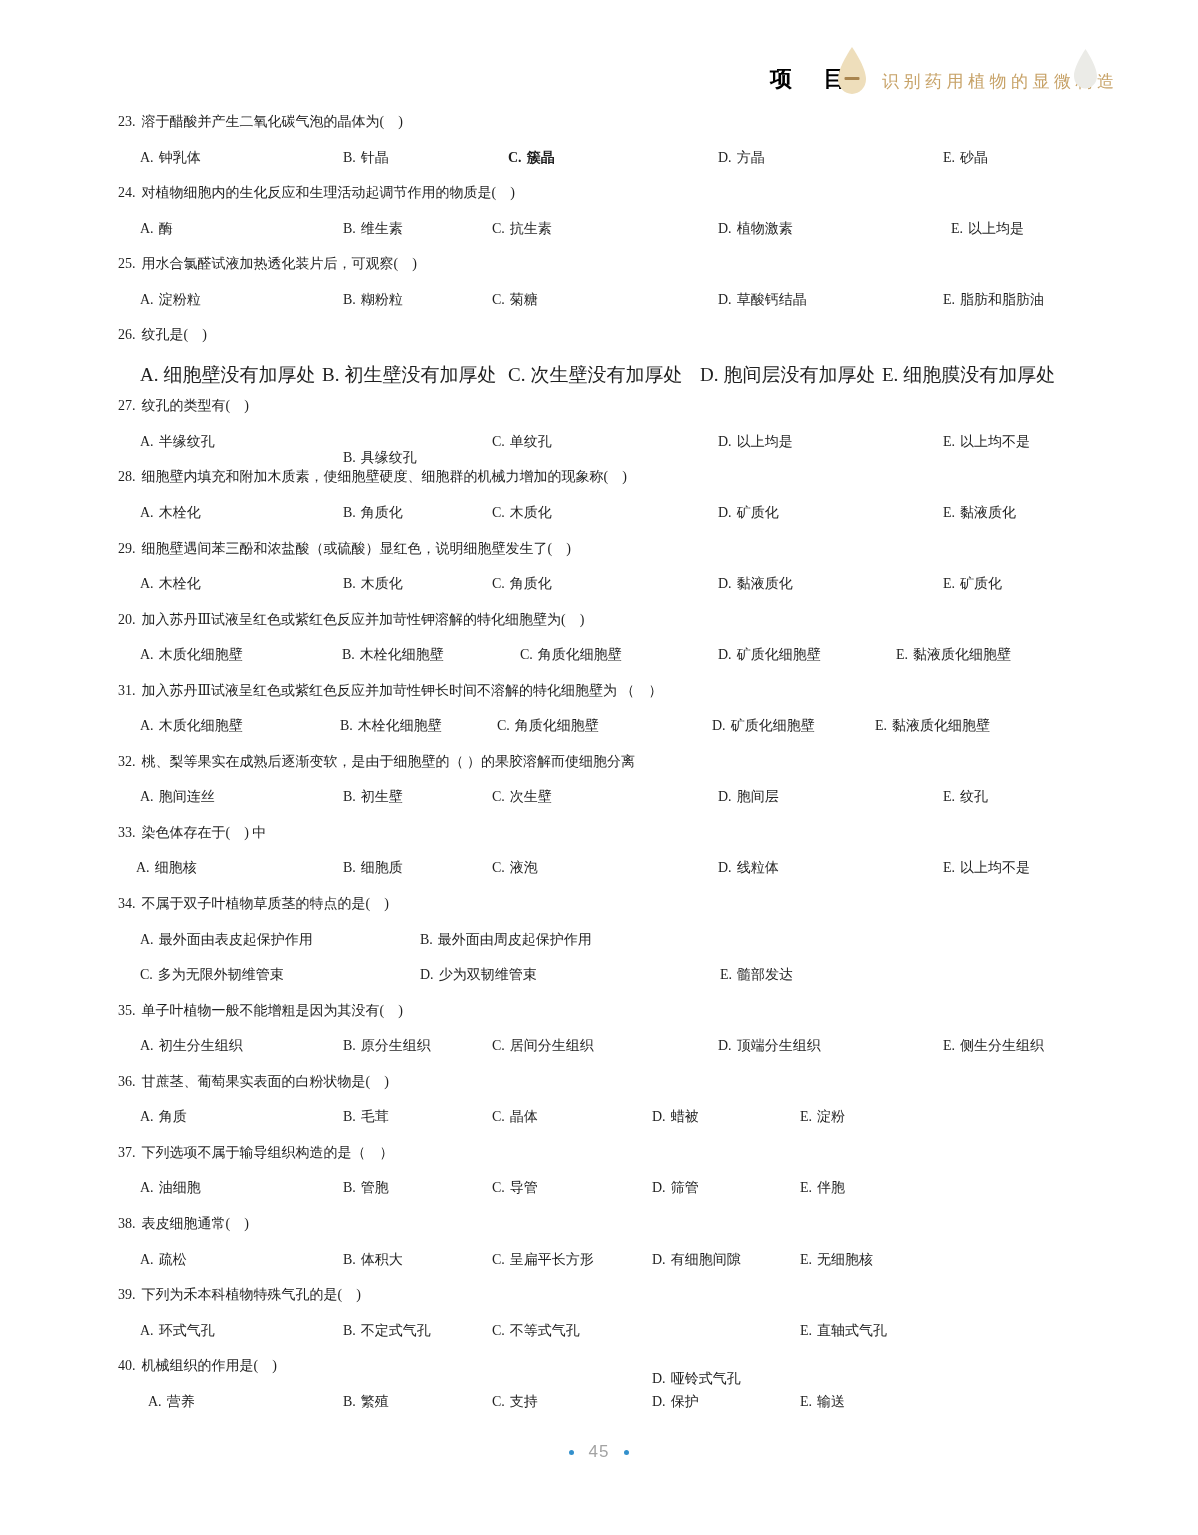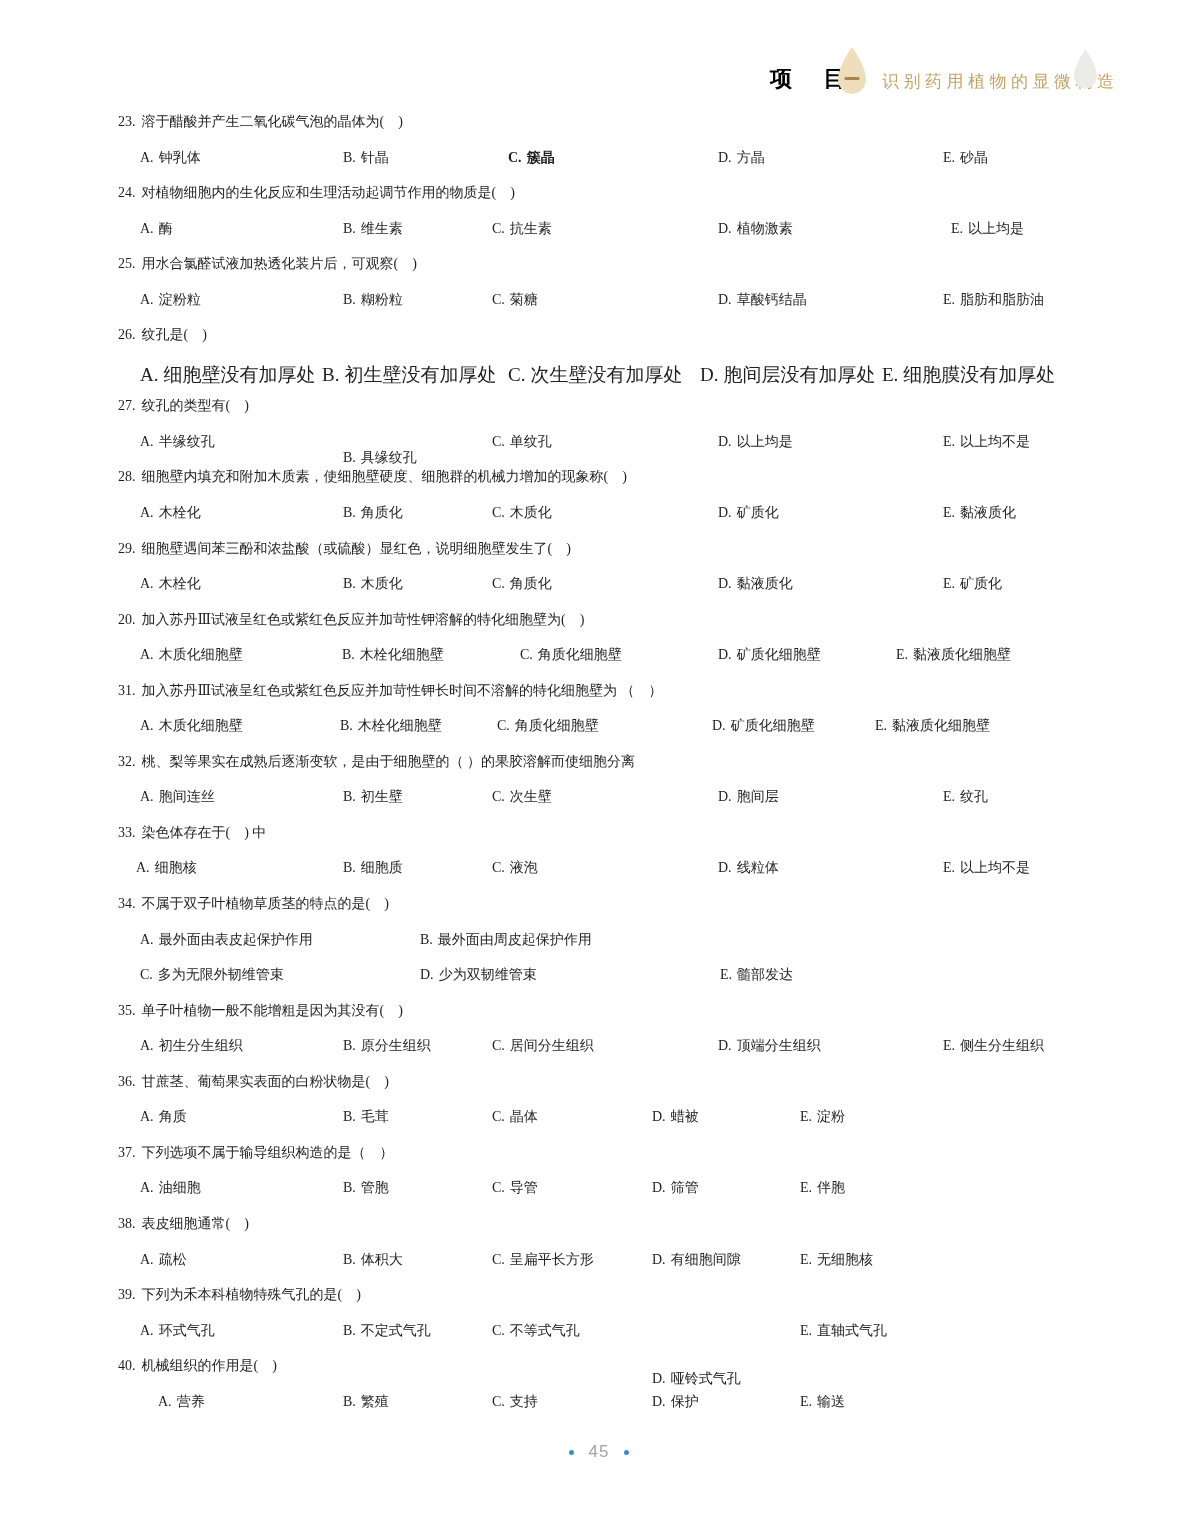--- a/index.html
+++ b/index.html
@@ -240,21 +240,21 @@
         <span class="opt" style="left: 140px;"><span class="olabel">A.</span><span>环式气孔</span></span>
         <span class="opt" style="left: 343px;"><span class="olabel">B.</span><span>不定式气孔</span></span>
         <span class="opt" style="left: 492px;"><span class="olabel">C.</span><span>不等式气孔</span></span>
         <span class="opt" style="left: 652px; margin-top: 48px;"><span class="olabel">D.</span><span>哑铃式气孔</span></span>
         <span class="opt" style="left: 800px;"><span class="olabel">E.</span><span>直轴式气孔</span></span>
       </div>
       <div class="line qline">
         <span class="qwrap"><span class="qnum">40.</span><span>机械组织的作用是(　)</span></span>
       </div>
       <div class="line optrow">
-        <span class="opt" style="left: 158px; text-align: right;"><span class="olabel">A.</span><span>营养</span></span>
+        <span class="opt" style="left: 148px; text-align: right;"><span class="olabel">A.</span><span>营养</span></span>
         <span class="opt" style="left: 343px;"><span class="olabel">B.</span><span>繁殖</span></span>
         <span class="opt" style="left: 492px;"><span class="olabel">C.</span><span>支持</span></span>
         <span class="opt" style="left: 652px;"><span class="olabel">D.</span><span>保护</span></span>
         <span class="opt" style="left: 800px;"><span class="olabel">E.</span><span>输送</span></span>
       </div>
     </main>
 
   <footer class="ftr">
     <span class="dot"></span>
     <span class="pnum">45</span>

